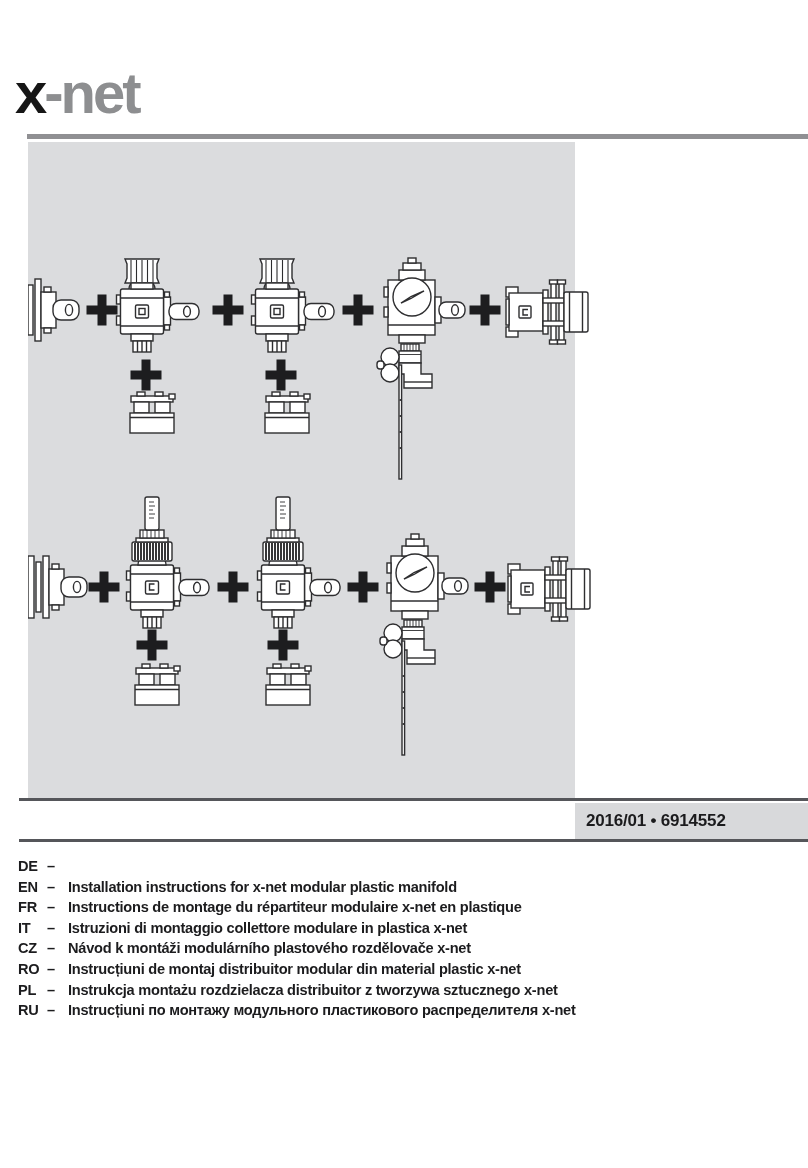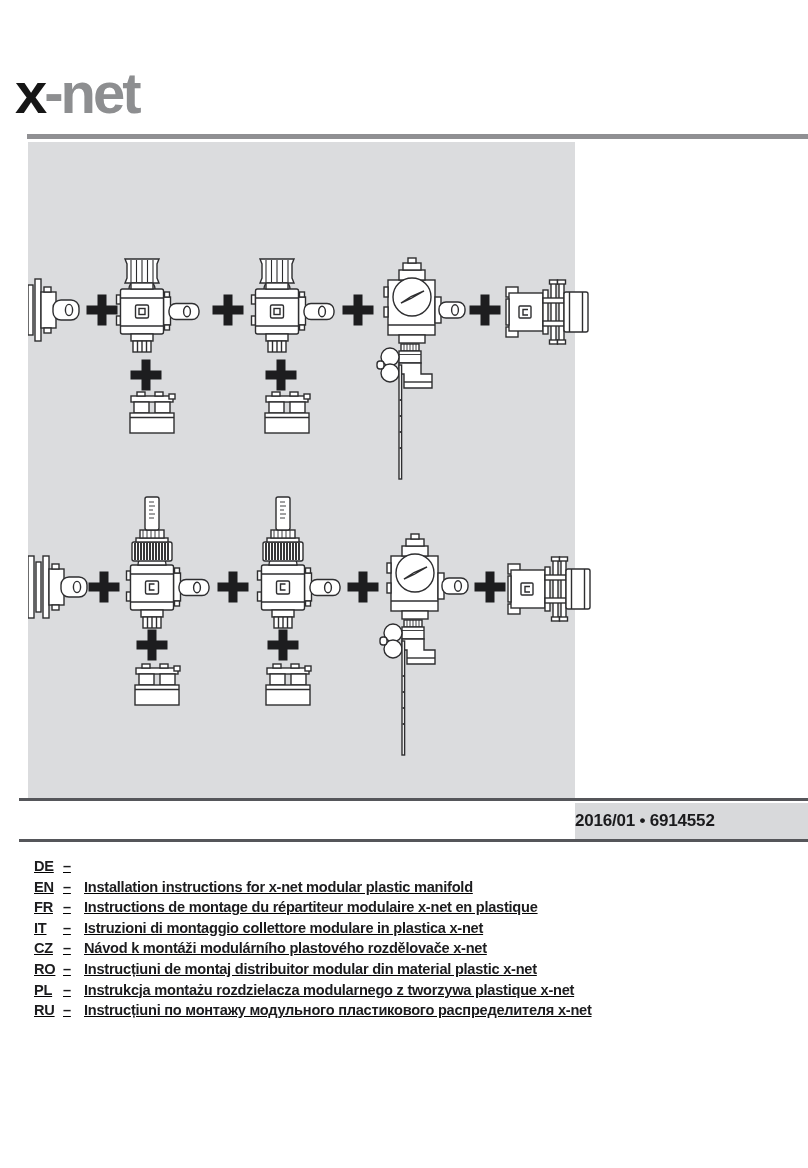--- a/index.html
+++ b/index.html
@@ -16,25 +16,25 @@
   .top-rule{position:absolute;left:27px;right:0;top:134px;height:5px;background:#909093;}
 
   
   .panel{position:absolute;left:28px;top:142px;width:580px;height:657px;}
   .panel svg{display:block;}
 
   
   .strip-line-top{position:absolute;left:19px;right:0;top:798px;height:3px;background:#55565a;}
   .ref-box{position:absolute;left:575px;right:0;top:803px;height:36px;background:#d8d9db;
            display:flex;align-items:center;}
-  .ref-box span{font-size:17px;font-weight:bold;color:#1b1b1d;letter-spacing:-0.2px;}
+  .ref-box span{font-size:17px;font-weight:bold;color:#1b1b1d;padding-left:11px;letter-spacing:-0.2px;}
   .strip-line-bottom{position:absolute;left:19px;right:0;top:839px;height:3px;background:#55565a;}
 
   
-  .languages{position:absolute;left:34px;top:856px;margin:0;padding:0;list-style:none;text-decoration:underline;}
+  .languages{position:absolute;left:18px;top:856px;margin:0;padding:0;list-style:none;}
   .languages li{display:flex;line-height:20.6px;font-size:14.6px;font-weight:bold;
                 color:#1c1c1e;letter-spacing:-0.25px;white-space:nowrap;}
   .languages .code{width:29px;flex:0 0 29px;}
   .languages .dash{width:21px;flex:0 0 21px;}
 
   
   .dwg{stroke:#2e2e30;stroke-width:1.4;fill:#fff;}
 </style>
 </head>
 <body>
@@ -243,21 +243,21 @@
       <span class="title">Návod k montáži modulárního plastového rozdělovače x-net</span>
     </li>
     <li>
       <span class="code">RO</span>
       <span class="dash">–</span>
       <span class="title">Instrucțiuni de montaj distribuitor modular din material plastic x-net</span>
     </li>
     <li>
       <span class="code">PL</span>
       <span class="dash">–</span>
-      <span class="title">Instrukcja montażu rozdzielacza modularnego z tworzywa plastique x-net</span>
+      <span class="title">Instrukcja montażu rozdzielacza distribuitor z tworzywa sztucznego x-net</span>
     </li>
     <li>
       <span class="code">RU</span>
       <span class="dash">–</span>
       <span class="title">Instrucțiuni по монтажу модульного пластикового распределителя x-net</span>
     </li>
   </ul>
 
 </div>
 

